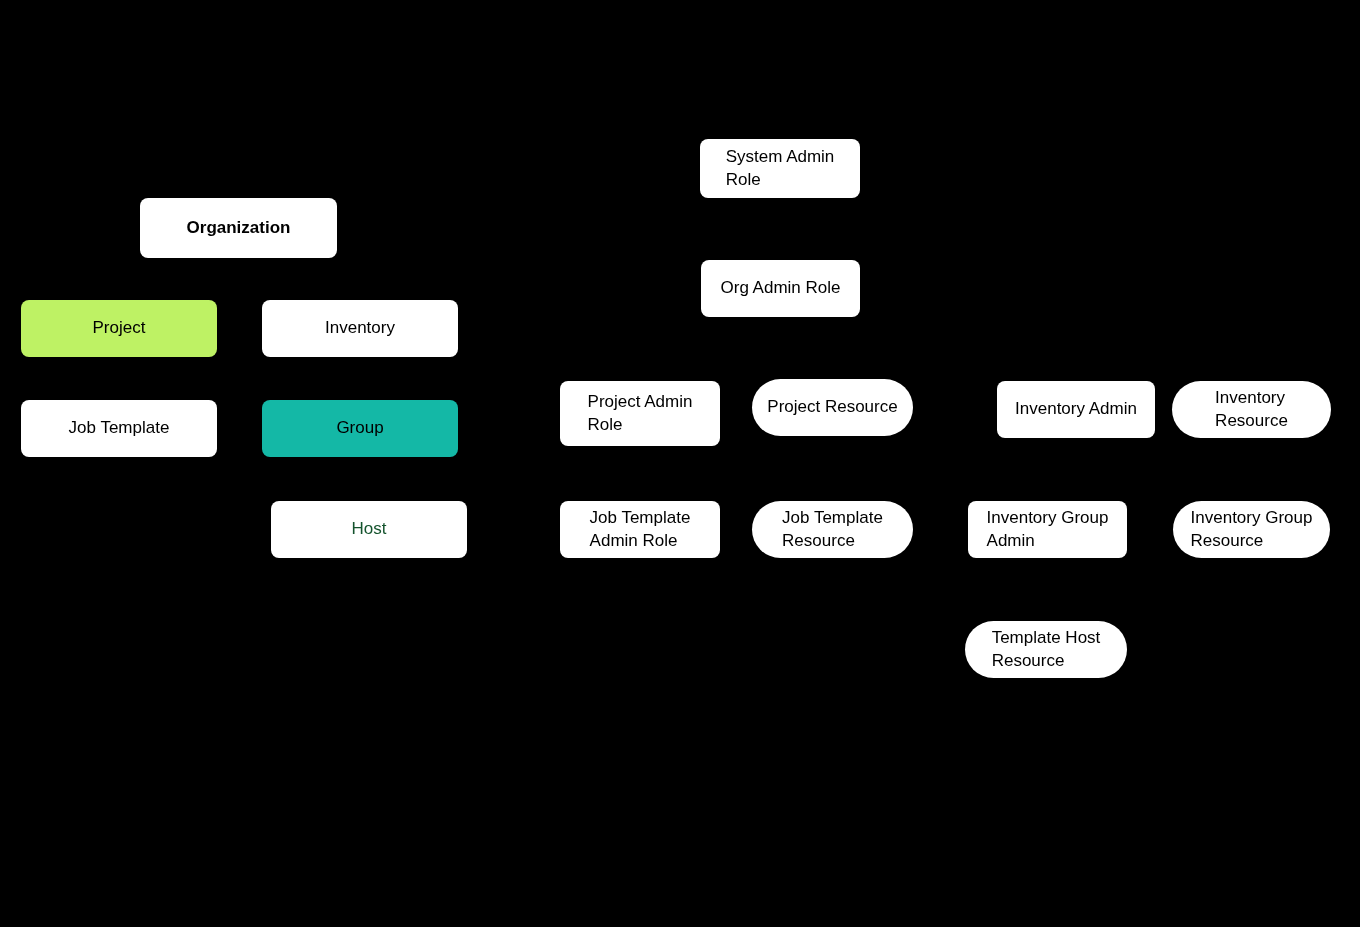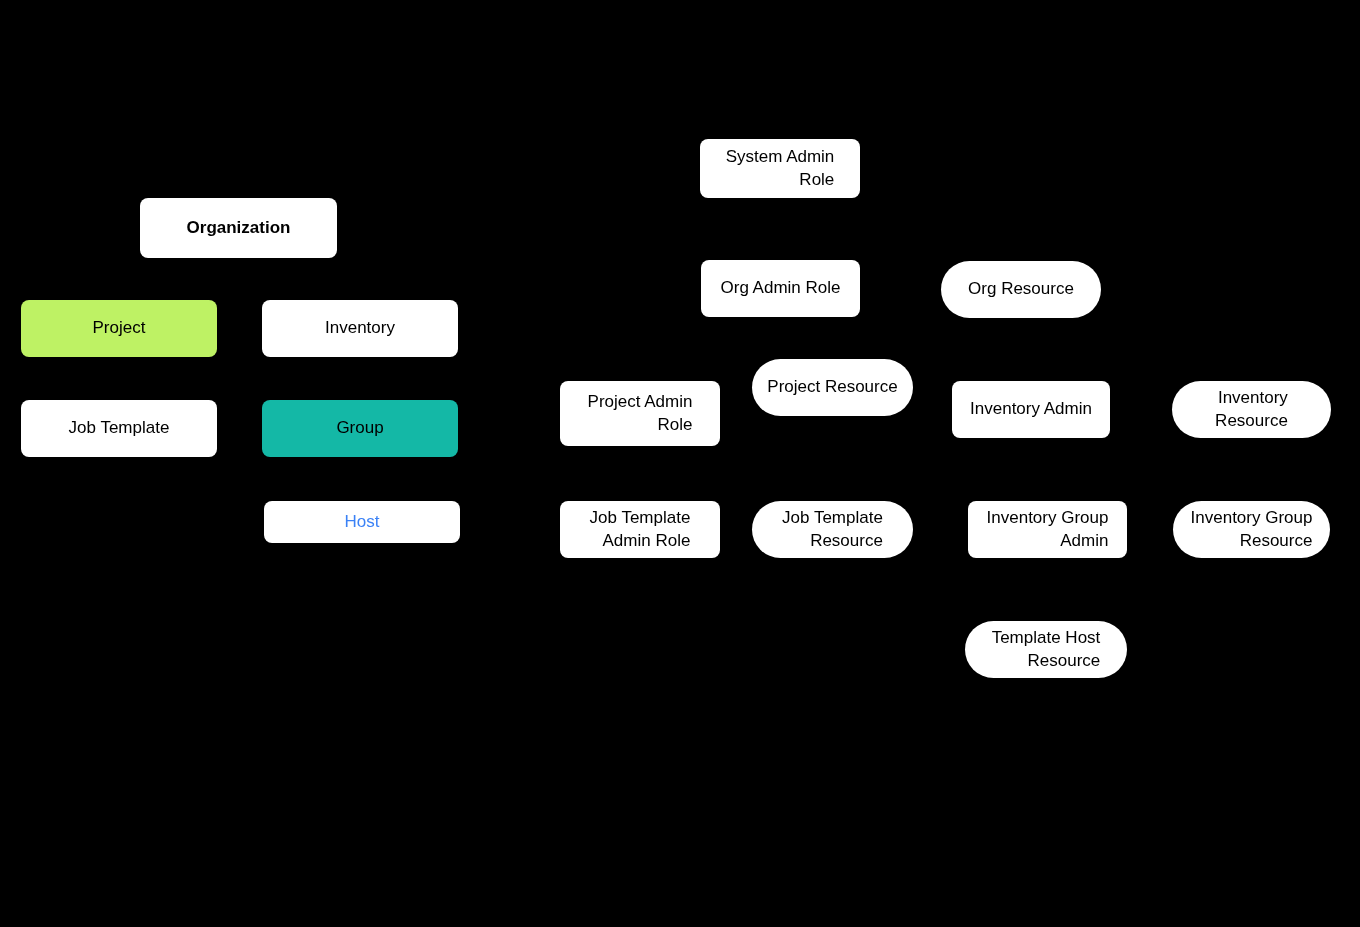--- a/index.html
+++ b/index.html
@@ -15,21 +15,21 @@
     overflow: hidden;
     font-family: "Liberation Sans", sans-serif;
   }
   .node {
     position: absolute;
     background: #ffffff;
     color: #000000;
     display: flex;
     align-items: center;
     justify-content: center;
-    text-align: right;
+    text-align: left;
     font-size: 17px;
     line-height: 1.3;
     white-space: pre-line;
     box-sizing: border-box;
     padding: 2px 14px;
   }
   .node.rect {
     border-radius: 8px;
   }
   .node.pill {
@@ -38,29 +38,28 @@
 </style>
 </head>
 <body>
 
 <div class="canvas" style="background: rgb(0, 0, 0);">
     <div class="node rect" style="left: 140px; top: 198px; width: 197px; height: 60px; background: rgb(255, 255, 255); color: rgb(0, 0, 0); font-weight: bold;">Organization</div>
     <div class="node rect" style="left: 21px; top: 300px; width: 196px; height: 57px; background: #bef264; color: rgb(0, 0, 0);">Project</div>
     <div class="node rect" style="left: 262px; top: 300px; width: 196px; height: 57px; background: rgb(255, 255, 255); color: rgb(0, 0, 0);">Inventory</div>
     <div class="node rect" style="left: 21px; top: 400px; width: 196px; height: 57px; background: rgb(255, 255, 255); color: rgb(0, 0, 0);">Job Template</div>
     <div class="node rect" style="left: 262px; top: 400px; width: 196px; height: 57px; background: #14b8a6; color: rgb(0, 0, 0);">Group</div>
-    <div class="node rect" style="left: 264px; top: 501px; width: 196px; height: 42px; background: rgb(255, 255, 255); color: #3b82f6;">Host</div>
+    <div class="node rect" style="left: 271px; top: 501px; width: 196px; height: 57px; background: rgb(255, 255, 255); color: #14532d;">Host</div>
     <div class="node rect" style="left: 700px; top: 139px; width: 160px; height: 59px; background: rgb(255, 255, 255); color: rgb(0, 0, 0);">System Admin
 Role</div>
     <div class="node rect" style="left: 701px; top: 260px; width: 159px; height: 57px; background: rgb(255, 255, 255); color: rgb(0, 0, 0);">Org Admin Role</div>
-    <div class="node pill" style="left: 941px; top: 261px; width: 160px; height: 57px; background: rgb(255, 255, 255); color: rgb(0, 0, 0);">Org Resource</div>
     <div class="node rect" style="left: 560px; top: 381px; width: 160px; height: 65px; background: rgb(255, 255, 255); color: rgb(0, 0, 0);">Project Admin
 Role</div>
-    <div class="node pill" style="left: 752px; top: 359px; width: 161px; height: 57px; background: rgb(255, 255, 255); color: rgb(0, 0, 0);">Project Resource</div>
-    <div class="node rect" style="left: 952px; top: 381px; width: 158px; height: 57px; background: rgb(255, 255, 255); color: rgb(0, 0, 0);">Inventory Admin</div>
+    <div class="node pill" style="left: 752px; top: 379px; width: 161px; height: 57px; background: rgb(255, 255, 255); color: rgb(0, 0, 0);">Project Resource</div>
+    <div class="node rect" style="left: 997px; top: 381px; width: 158px; height: 57px; background: rgb(255, 255, 255); color: rgb(0, 0, 0);">Inventory Admin</div>
     <div class="node pill" style="left: 1172px; top: 381px; width: 159px; height: 57px; background: rgb(255, 255, 255); color: rgb(0, 0, 0);">Inventory
 Resource</div>
     <div class="node rect" style="left: 560px; top: 501px; width: 160px; height: 57px; background: rgb(255, 255, 255); color: rgb(0, 0, 0);">Job Template
 Admin Role</div>
     <div class="node pill" style="left: 752px; top: 501px; width: 161px; height: 57px; background: rgb(255, 255, 255); color: rgb(0, 0, 0);">Job Template
 Resource</div>
     <div class="node rect" style="left: 968px; top: 501px; width: 159px; height: 57px; background: rgb(255, 255, 255); color: rgb(0, 0, 0);">Inventory Group
 Admin</div>
     <div class="node pill" style="left: 1173px; top: 501px; width: 157px; height: 57px; background: rgb(255, 255, 255); color: rgb(0, 0, 0);">Inventory Group
 Resource</div>

